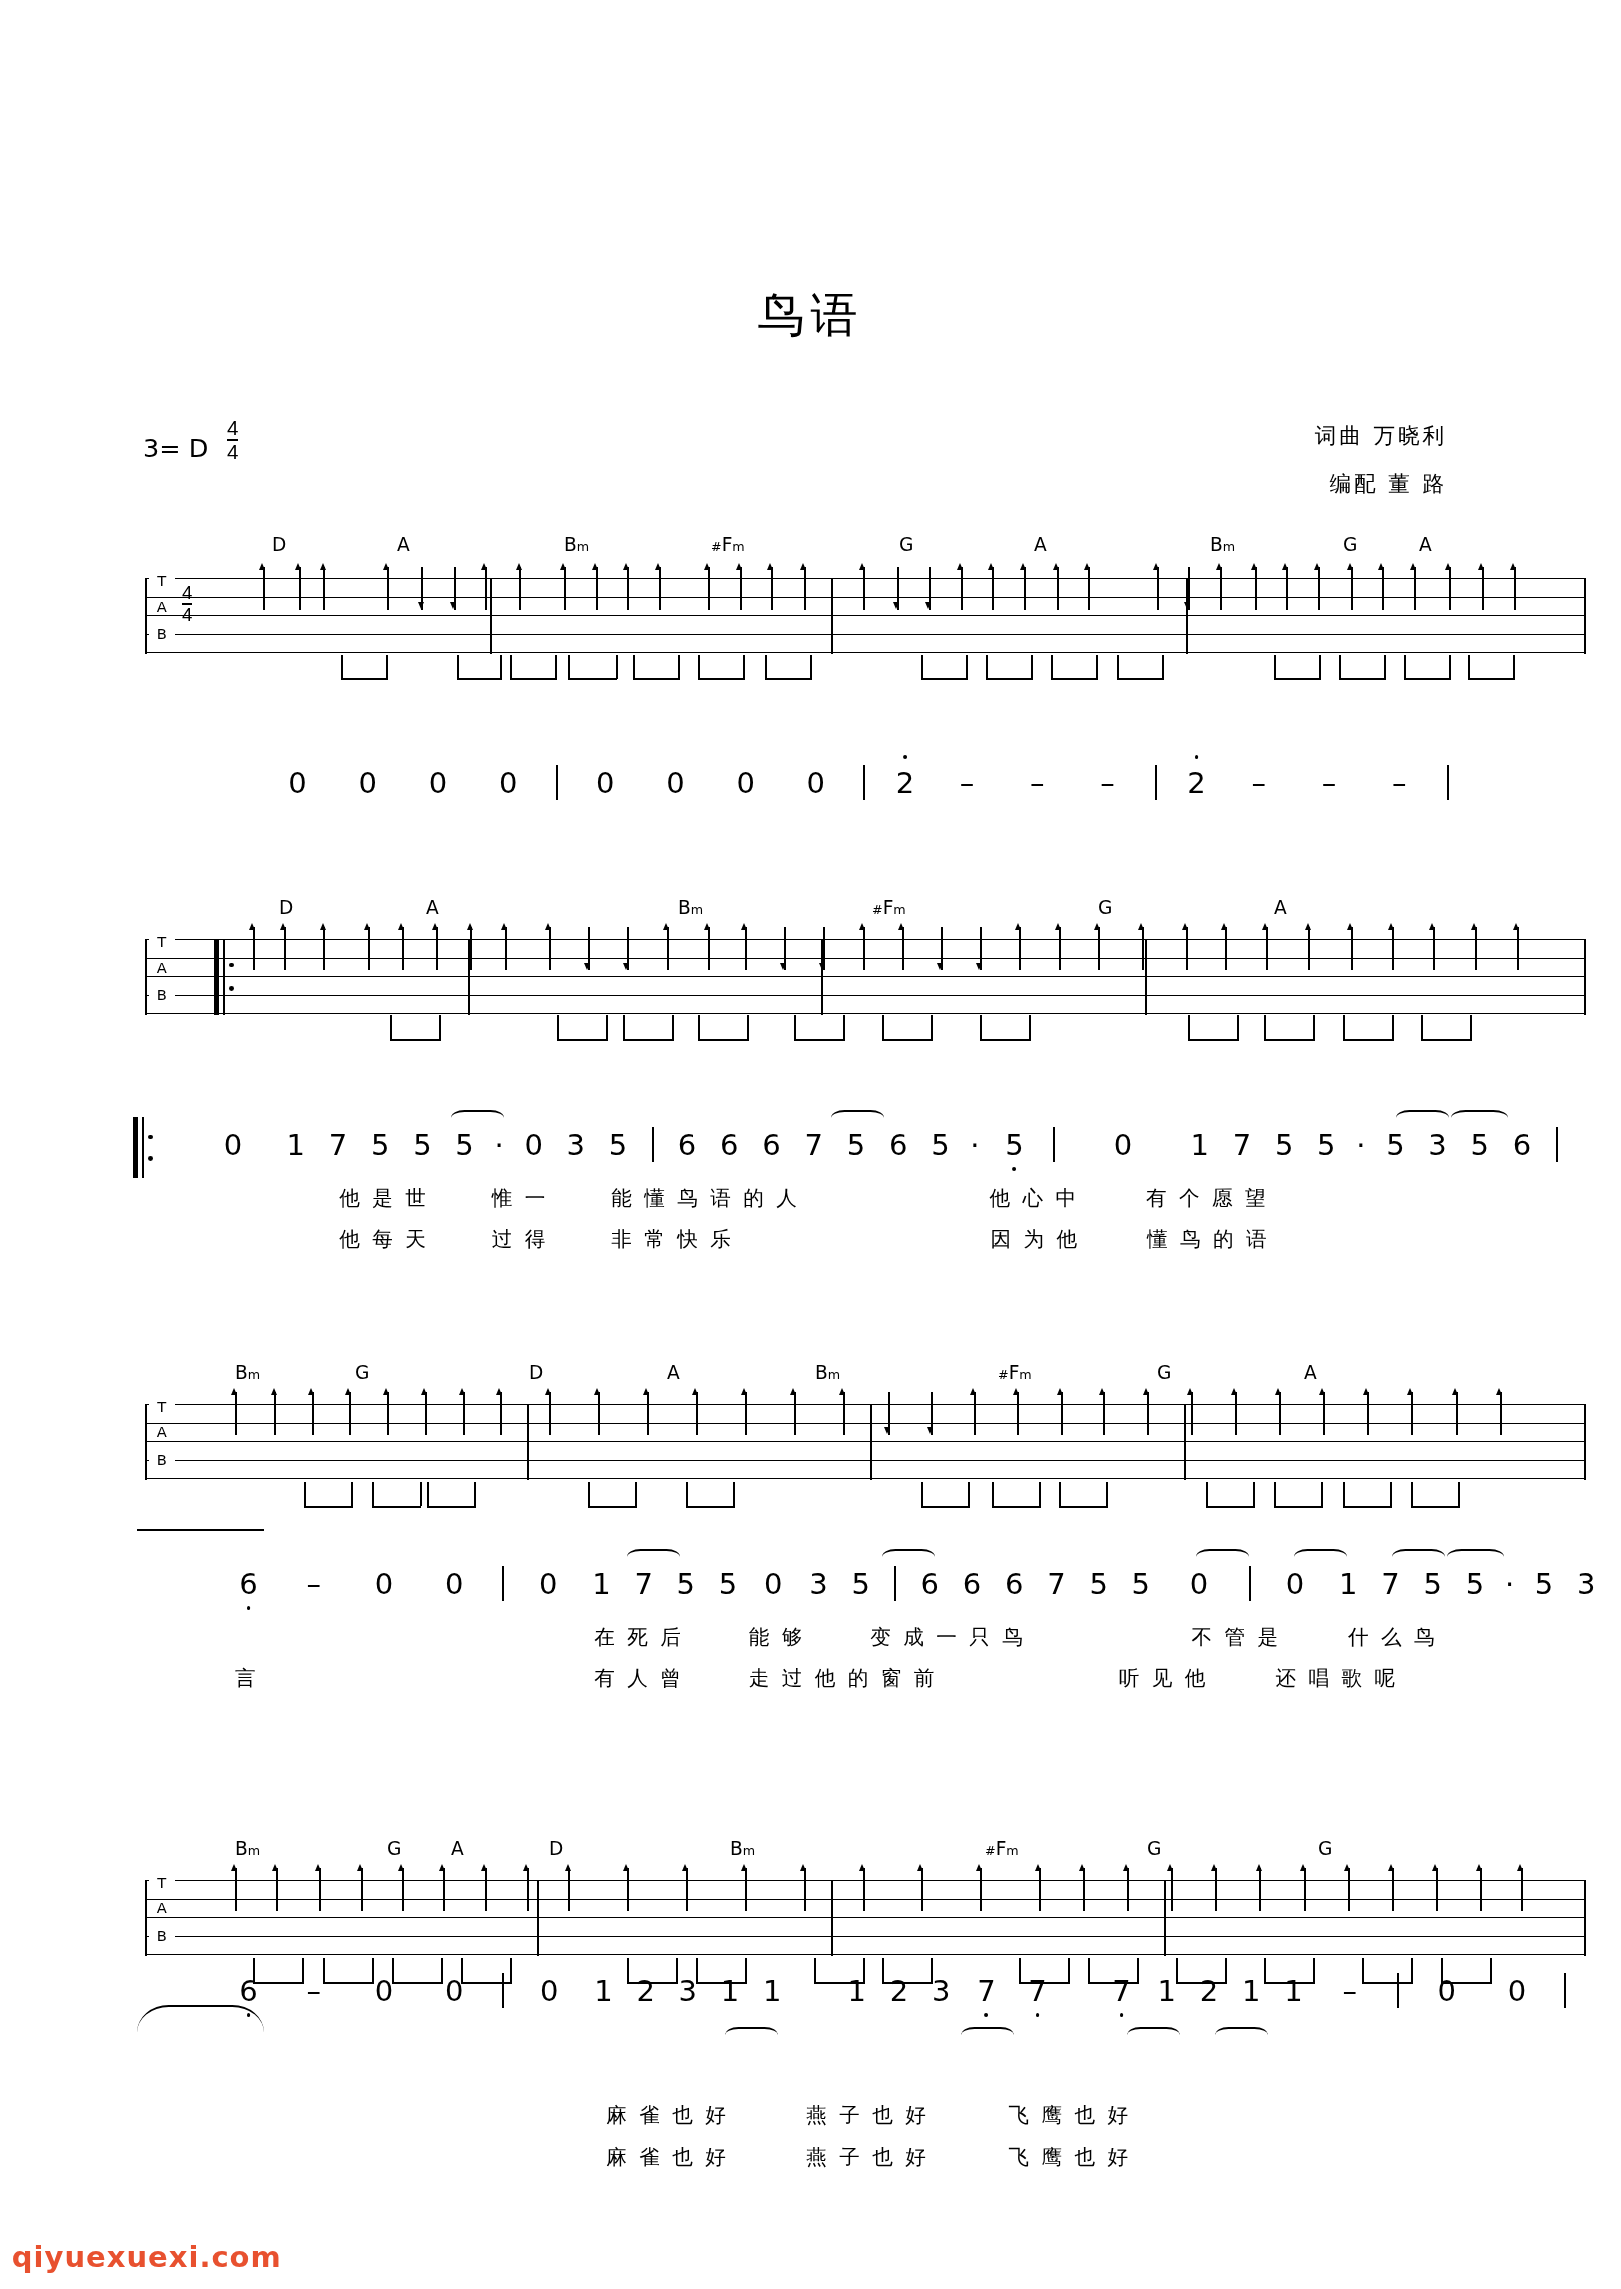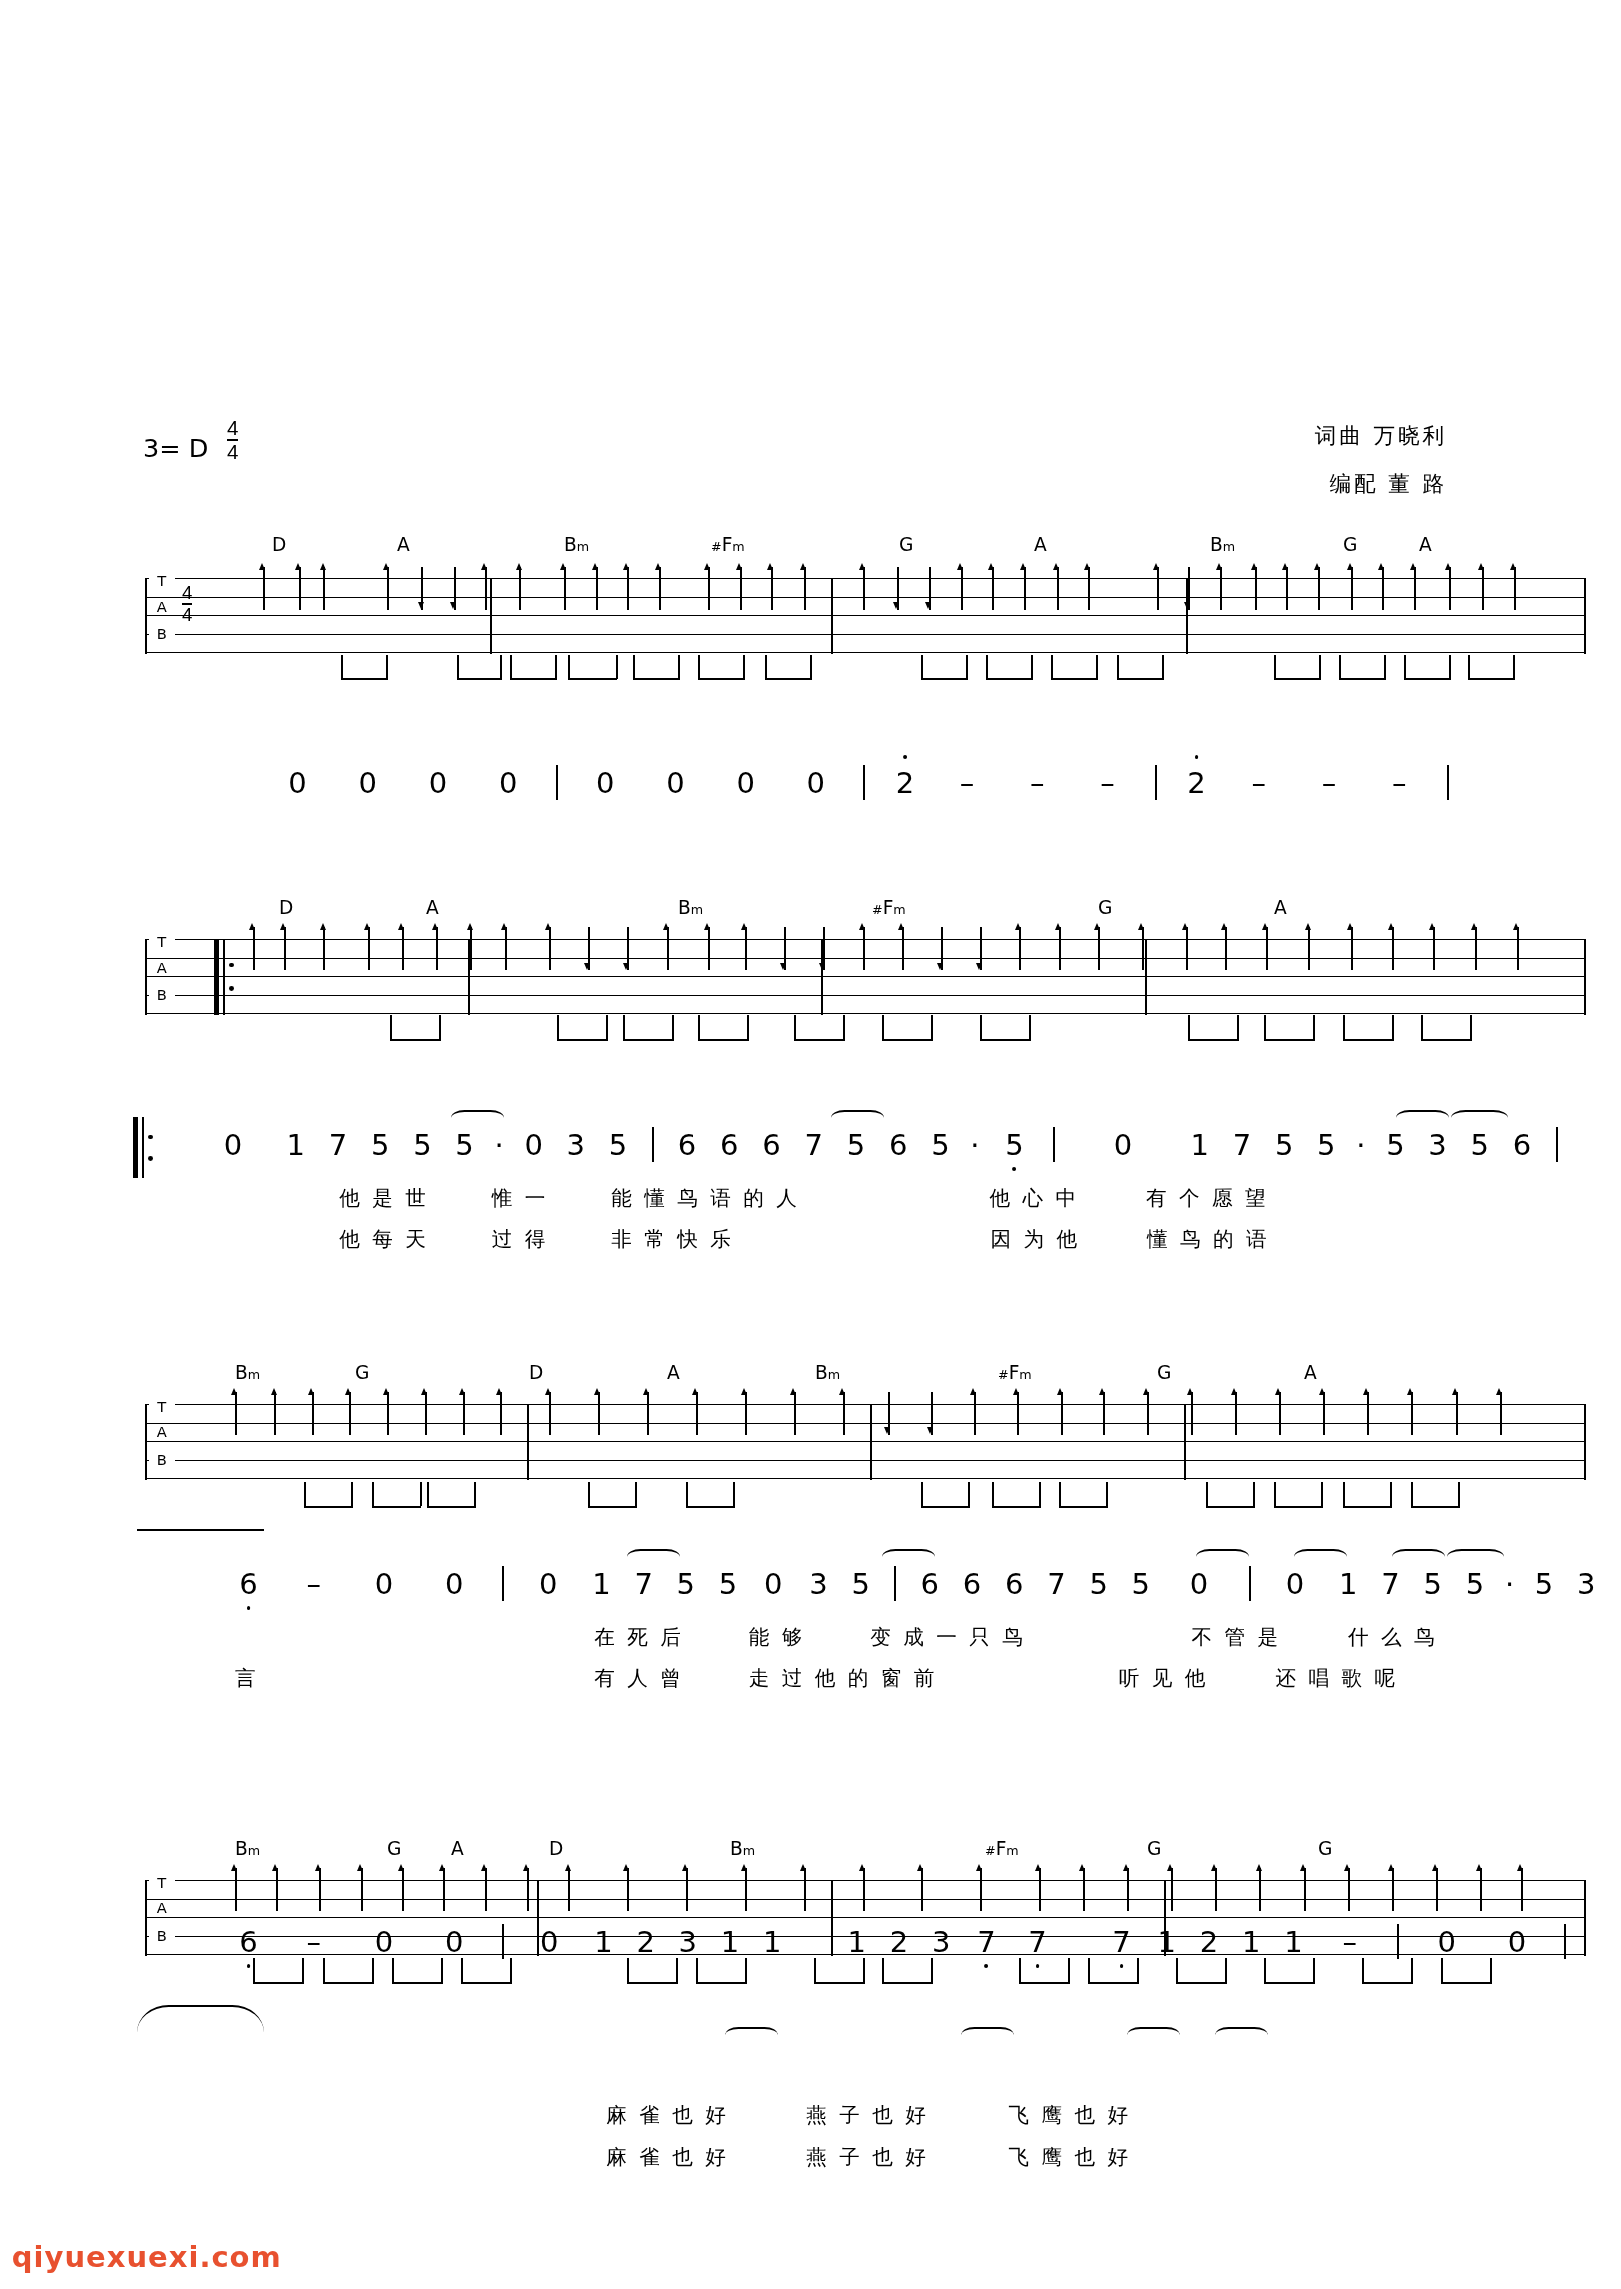--- a/index.html
+++ b/index.html
@@ -102,20 +102,21 @@
     position:absolute;left:11.8px;bottom:15.7px;font-size:29px;letter-spacing:1px;
     color:#e8512f;font-family:"DejaVu Sans","Liberation Sans",sans-serif;
     font-weight:bold;
   }
 </style>
 </head>
 <body>
 
 <div class="sheet">
 
+  <div class="title">鸟语</div>
   <div class="credit1">词曲 万晓利</div>
   <div class="credit2">编配 董  路</div>
 
   <div class="keysig">3= D</div>
   <div class="meter">
     <span class="num">4</span>
     <span class="den">4</span>
   </div>
 
   <div class="system" style="top:0;">
@@ -830,21 +831,21 @@
       <div class="beam" style="left:1362px;top:1982px;width:51px;"></div>
       <div class="stem" style="left:1362px;top:1958px;height:23.5px;"></div>
       <div class="stem" style="left:1411px;top:1958px;height:23.5px;"></div>
       <div class="beam" style="left:1441px;top:1982px;width:51px;"></div>
       <div class="stem" style="left:1441px;top:1958px;height:23.5px;"></div>
       <div class="stem" style="left:1490px;top:1958px;height:23.5px;"></div>
     </div>
 
     <div class="tiecurve" style="left:137px;top:2005px;width:127px;height:53px;border-bottom:none;border-top:2px solid #000;"></div>
 
-    <div class="numrow" style="left:223px;top:1924px;">
+    <div class="numrow" style="left:223px;top:1973px;">
       <span class="num-cell" style="width:51px;">6<span class="dot-below"></span></span>
       <span class="num-cell" style="width:61px;">–</span>
       <span class="num-cell" style="width:61px;">0</span>
       <span class="num-cell" style="width:61px;">0</span>
       <span class="bar-sep"></span>
       <span class="num-cell" style="width:57px;">0</span>
       <span class="num-cell" style="width:33px;">1</span>
       <span class="num-cell" style="width:33px;">2</span>
       <span class="num-cell" style="width:33px;">3</span>
       <span class="num-cell" style="width:33px;">1</span>

